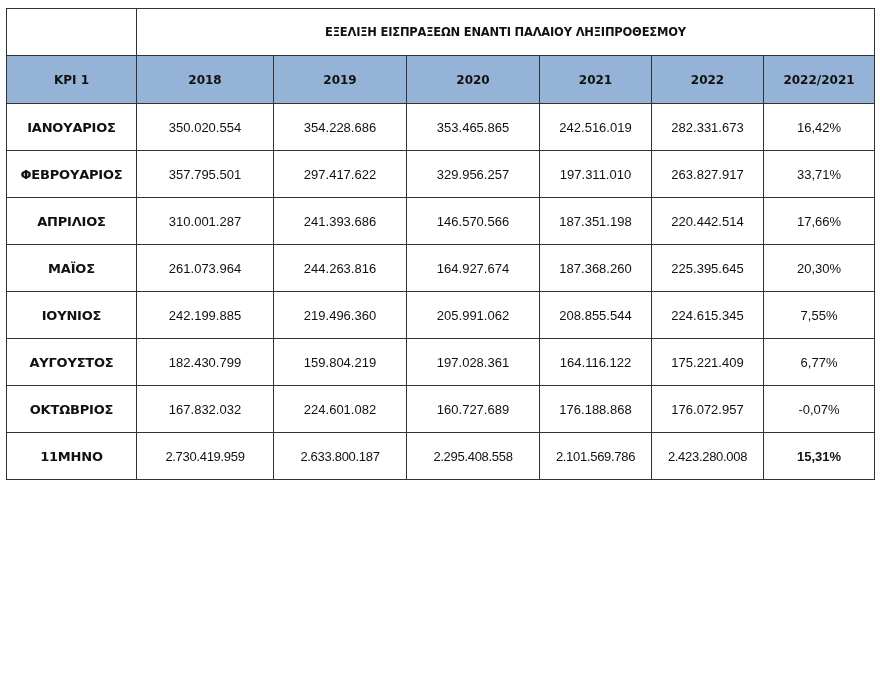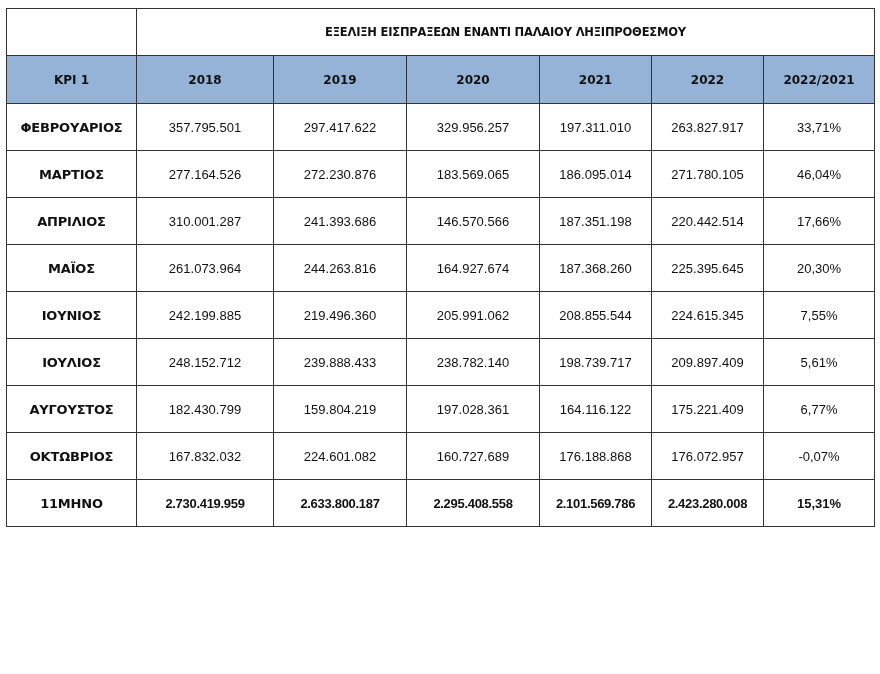--- a/index.html
+++ b/index.html
@@ -29,21 +29,21 @@
       font-family: "DejaVu Sans", sans-serif;
       font-size: 12px; font-weight: bold; margin-left: 36px;
     }
     tr.data-row td { height: 46px; }
     td.month {
       font-family: "DejaVu Sans", sans-serif;
       font-weight: bold; font-size: 11.5px; letter-spacing: -0.2px;
     }
     td.num { font-size: 13px; }
     tr.total-row td { height: 46px; }
-    tr.total-row td.num.bold { font-weight: bold; font-size: 13px; letter-spacing: -0.3px; }
+    tr.total-row td.num.bold { font-weight: normal; font-size: 13px; letter-spacing: -0.3px; }
     tr.total-row td.pct { font-weight: bold; }
   </style>
 </head>
 <body>
 
 <table class="kpi">
   <colgroup>
     <col style="width:130px">
       <col style="width:137px">
       <col style="width:133px">
@@ -62,36 +62,36 @@
     <th>2018</th>
     <th>2019</th>
     <th>2020</th>
     <th>2021</th>
     <th>2022</th>
     <th>2022/2021</th>
   </tr>
   </tbody>
     <tbody id="rows">
       <tr class="data-row">
+        <td class="month">ΙΑΝΟΥΑΡΙΟΣ</td>
+        <td class="num">350.020.554</td>
+        <td class="num">354.228.686</td>
+        <td class="num">353.465.865</td>
+        <td class="num">242.516.019</td>
+        <td class="num">282.331.673</td>
+        <td class="num">16,42%</td>
+      </tr>
+      <tr class="data-row">
         <td class="month">ΦΕΒΡΟΥΑΡΙΟΣ</td>
         <td class="num">357.795.501</td>
         <td class="num">297.417.622</td>
         <td class="num">329.956.257</td>
         <td class="num">197.311.010</td>
         <td class="num">263.827.917</td>
         <td class="num">33,71%</td>
-      </tr>
-      <tr class="data-row">
-        <td class="month">ΜΑΡΤΙΟΣ</td>
-        <td class="num">277.164.526</td>
-        <td class="num">272.230.876</td>
-        <td class="num">183.569.065</td>
-        <td class="num">186.095.014</td>
-        <td class="num">271.780.105</td>
-        <td class="num">46,04%</td>
       </tr>
       <tr class="data-row">
         <td class="month">ΑΠΡΙΛΙΟΣ</td>
         <td class="num">310.001.287</td>
         <td class="num">241.393.686</td>
         <td class="num">146.570.566</td>
         <td class="num">187.351.198</td>
         <td class="num">220.442.514</td>
         <td class="num">17,66%</td>
       </tr>
@@ -105,29 +105,20 @@
         <td class="num">20,30%</td>
       </tr>
       <tr class="data-row">
         <td class="month">ΙΟΥΝΙΟΣ</td>
         <td class="num">242.199.885</td>
         <td class="num">219.496.360</td>
         <td class="num">205.991.062</td>
         <td class="num">208.855.544</td>
         <td class="num">224.615.345</td>
         <td class="num">7,55%</td>
-      </tr>
-      <tr class="data-row">
-        <td class="month">ΙΟΥΛΙΟΣ</td>
-        <td class="num">248.152.712</td>
-        <td class="num">239.888.433</td>
-        <td class="num">238.782.140</td>
-        <td class="num">198.739.717</td>
-        <td class="num">209.897.409</td>
-        <td class="num">5,61%</td>
       </tr>
       <tr class="data-row">
         <td class="month">ΑΥΓΟΥΣΤΟΣ</td>
         <td class="num">182.430.799</td>
         <td class="num">159.804.219</td>
         <td class="num">197.028.361</td>
         <td class="num">164.116.122</td>
         <td class="num">175.221.409</td>
         <td class="num">6,77%</td>
       </tr>

